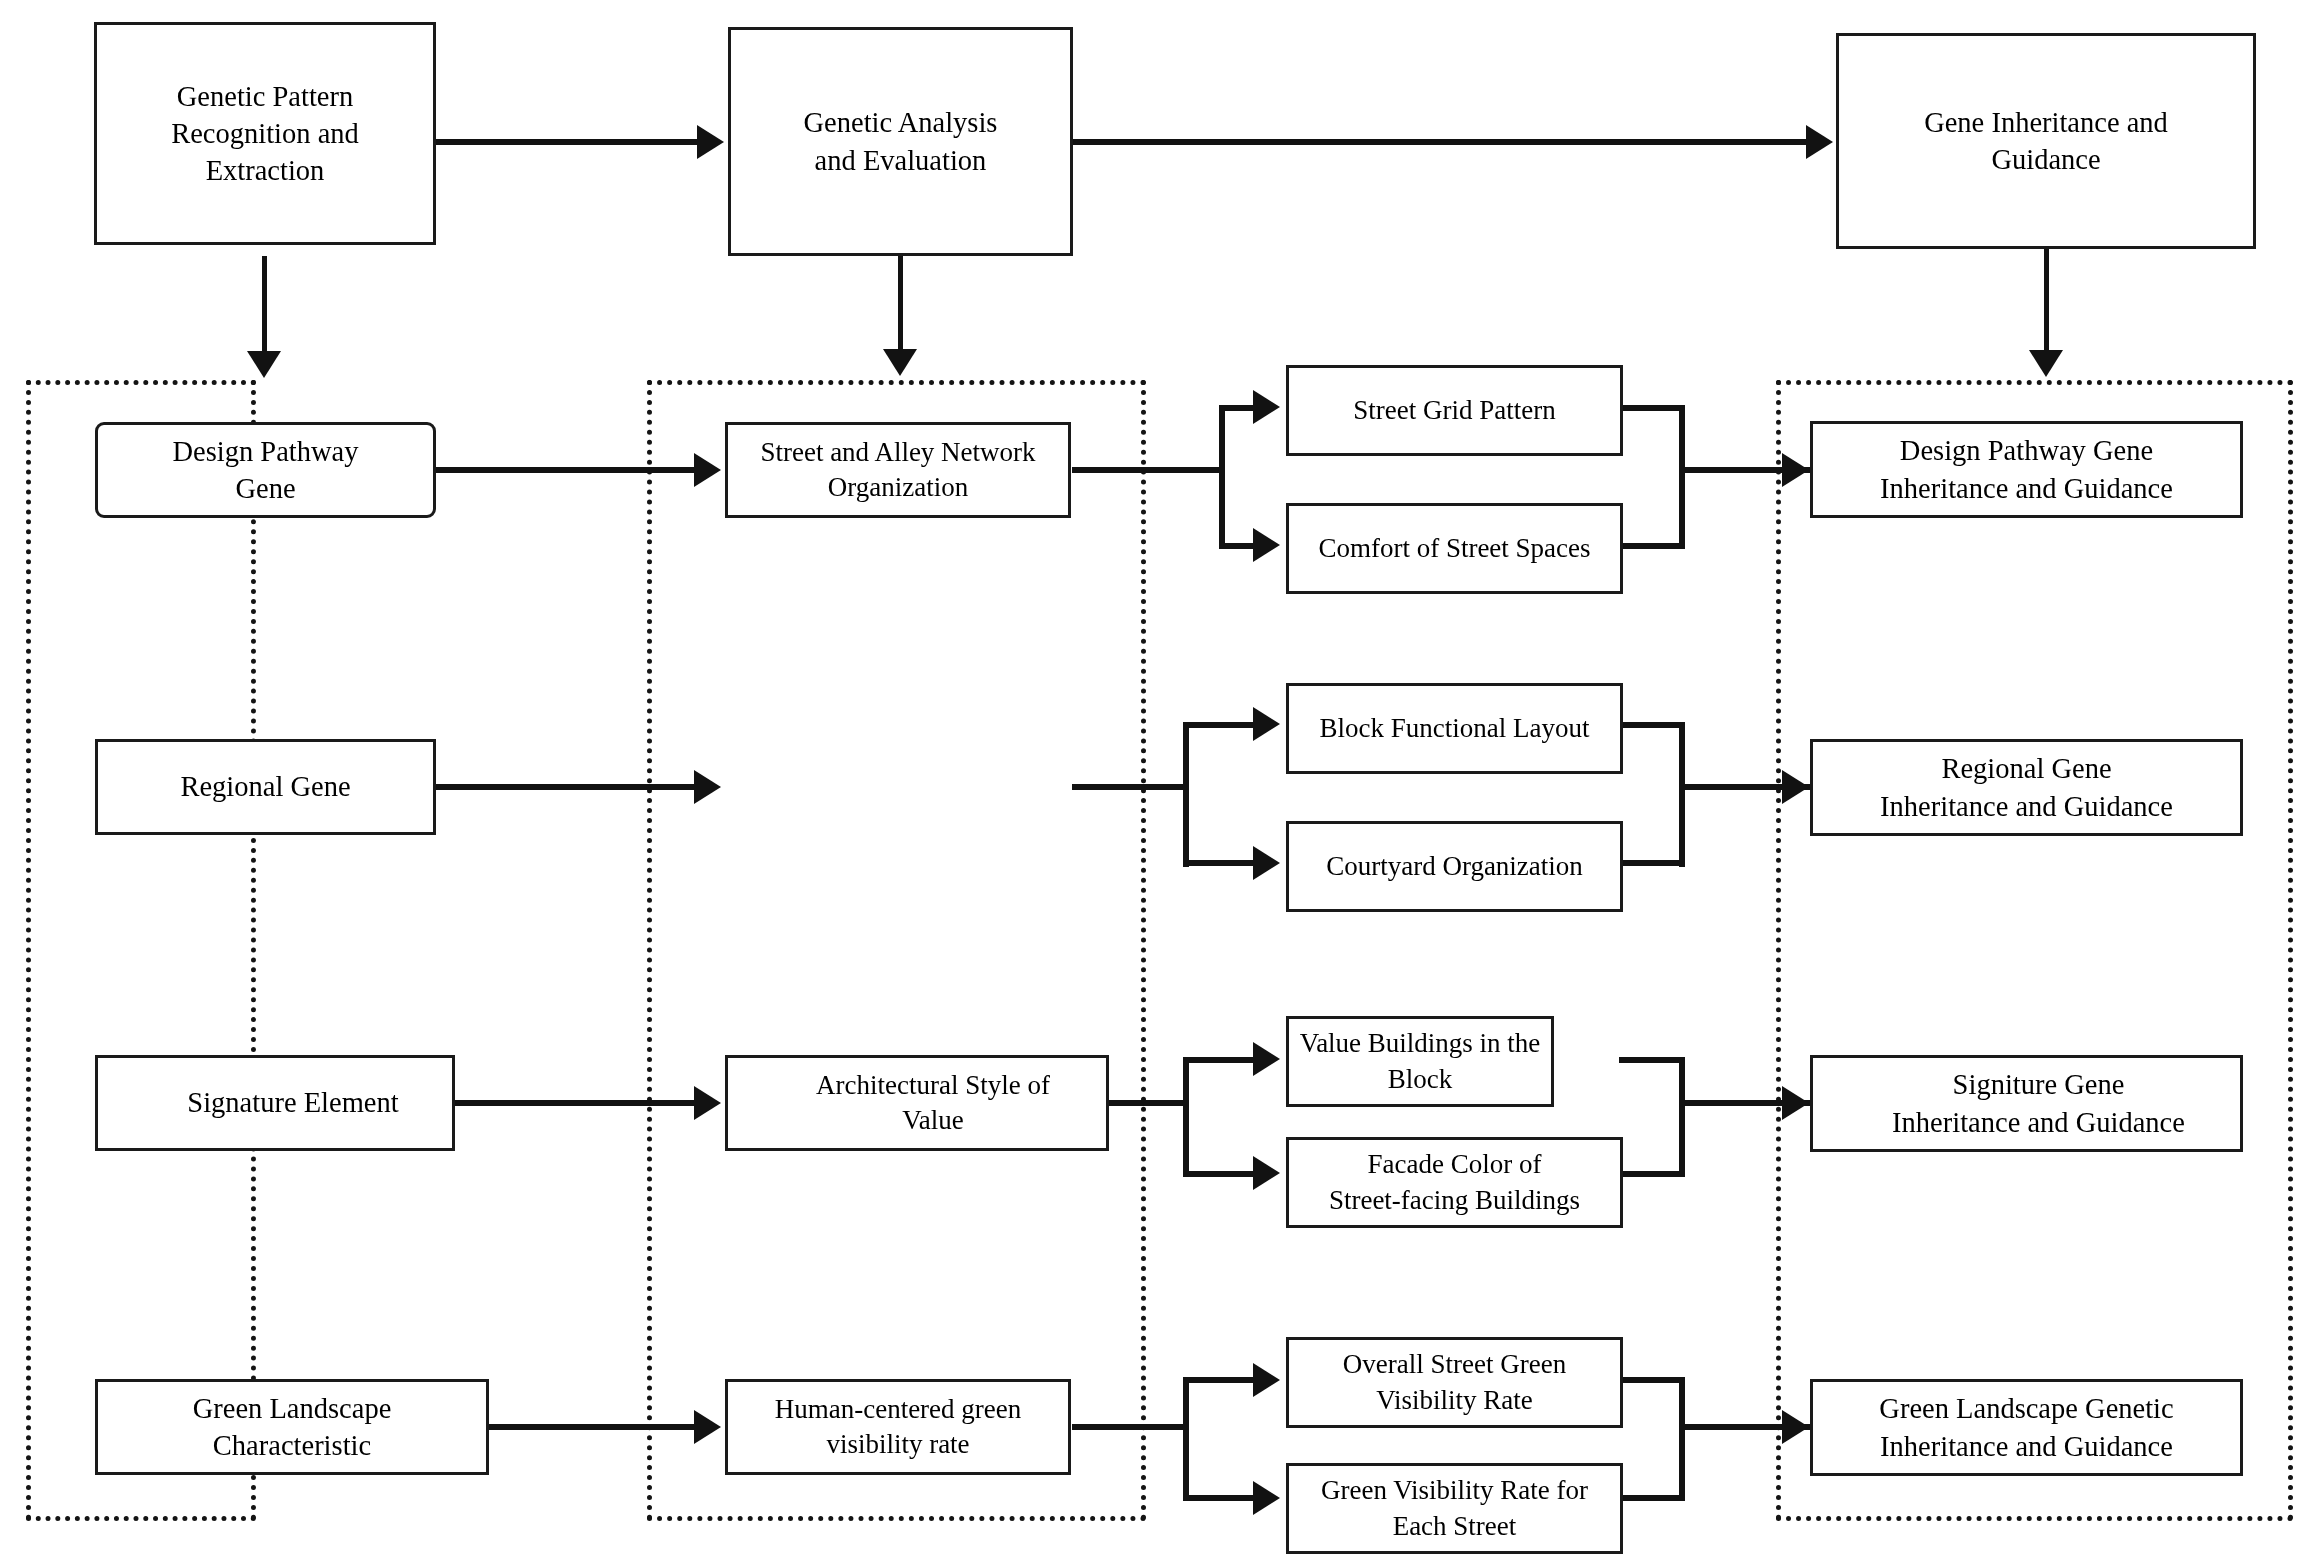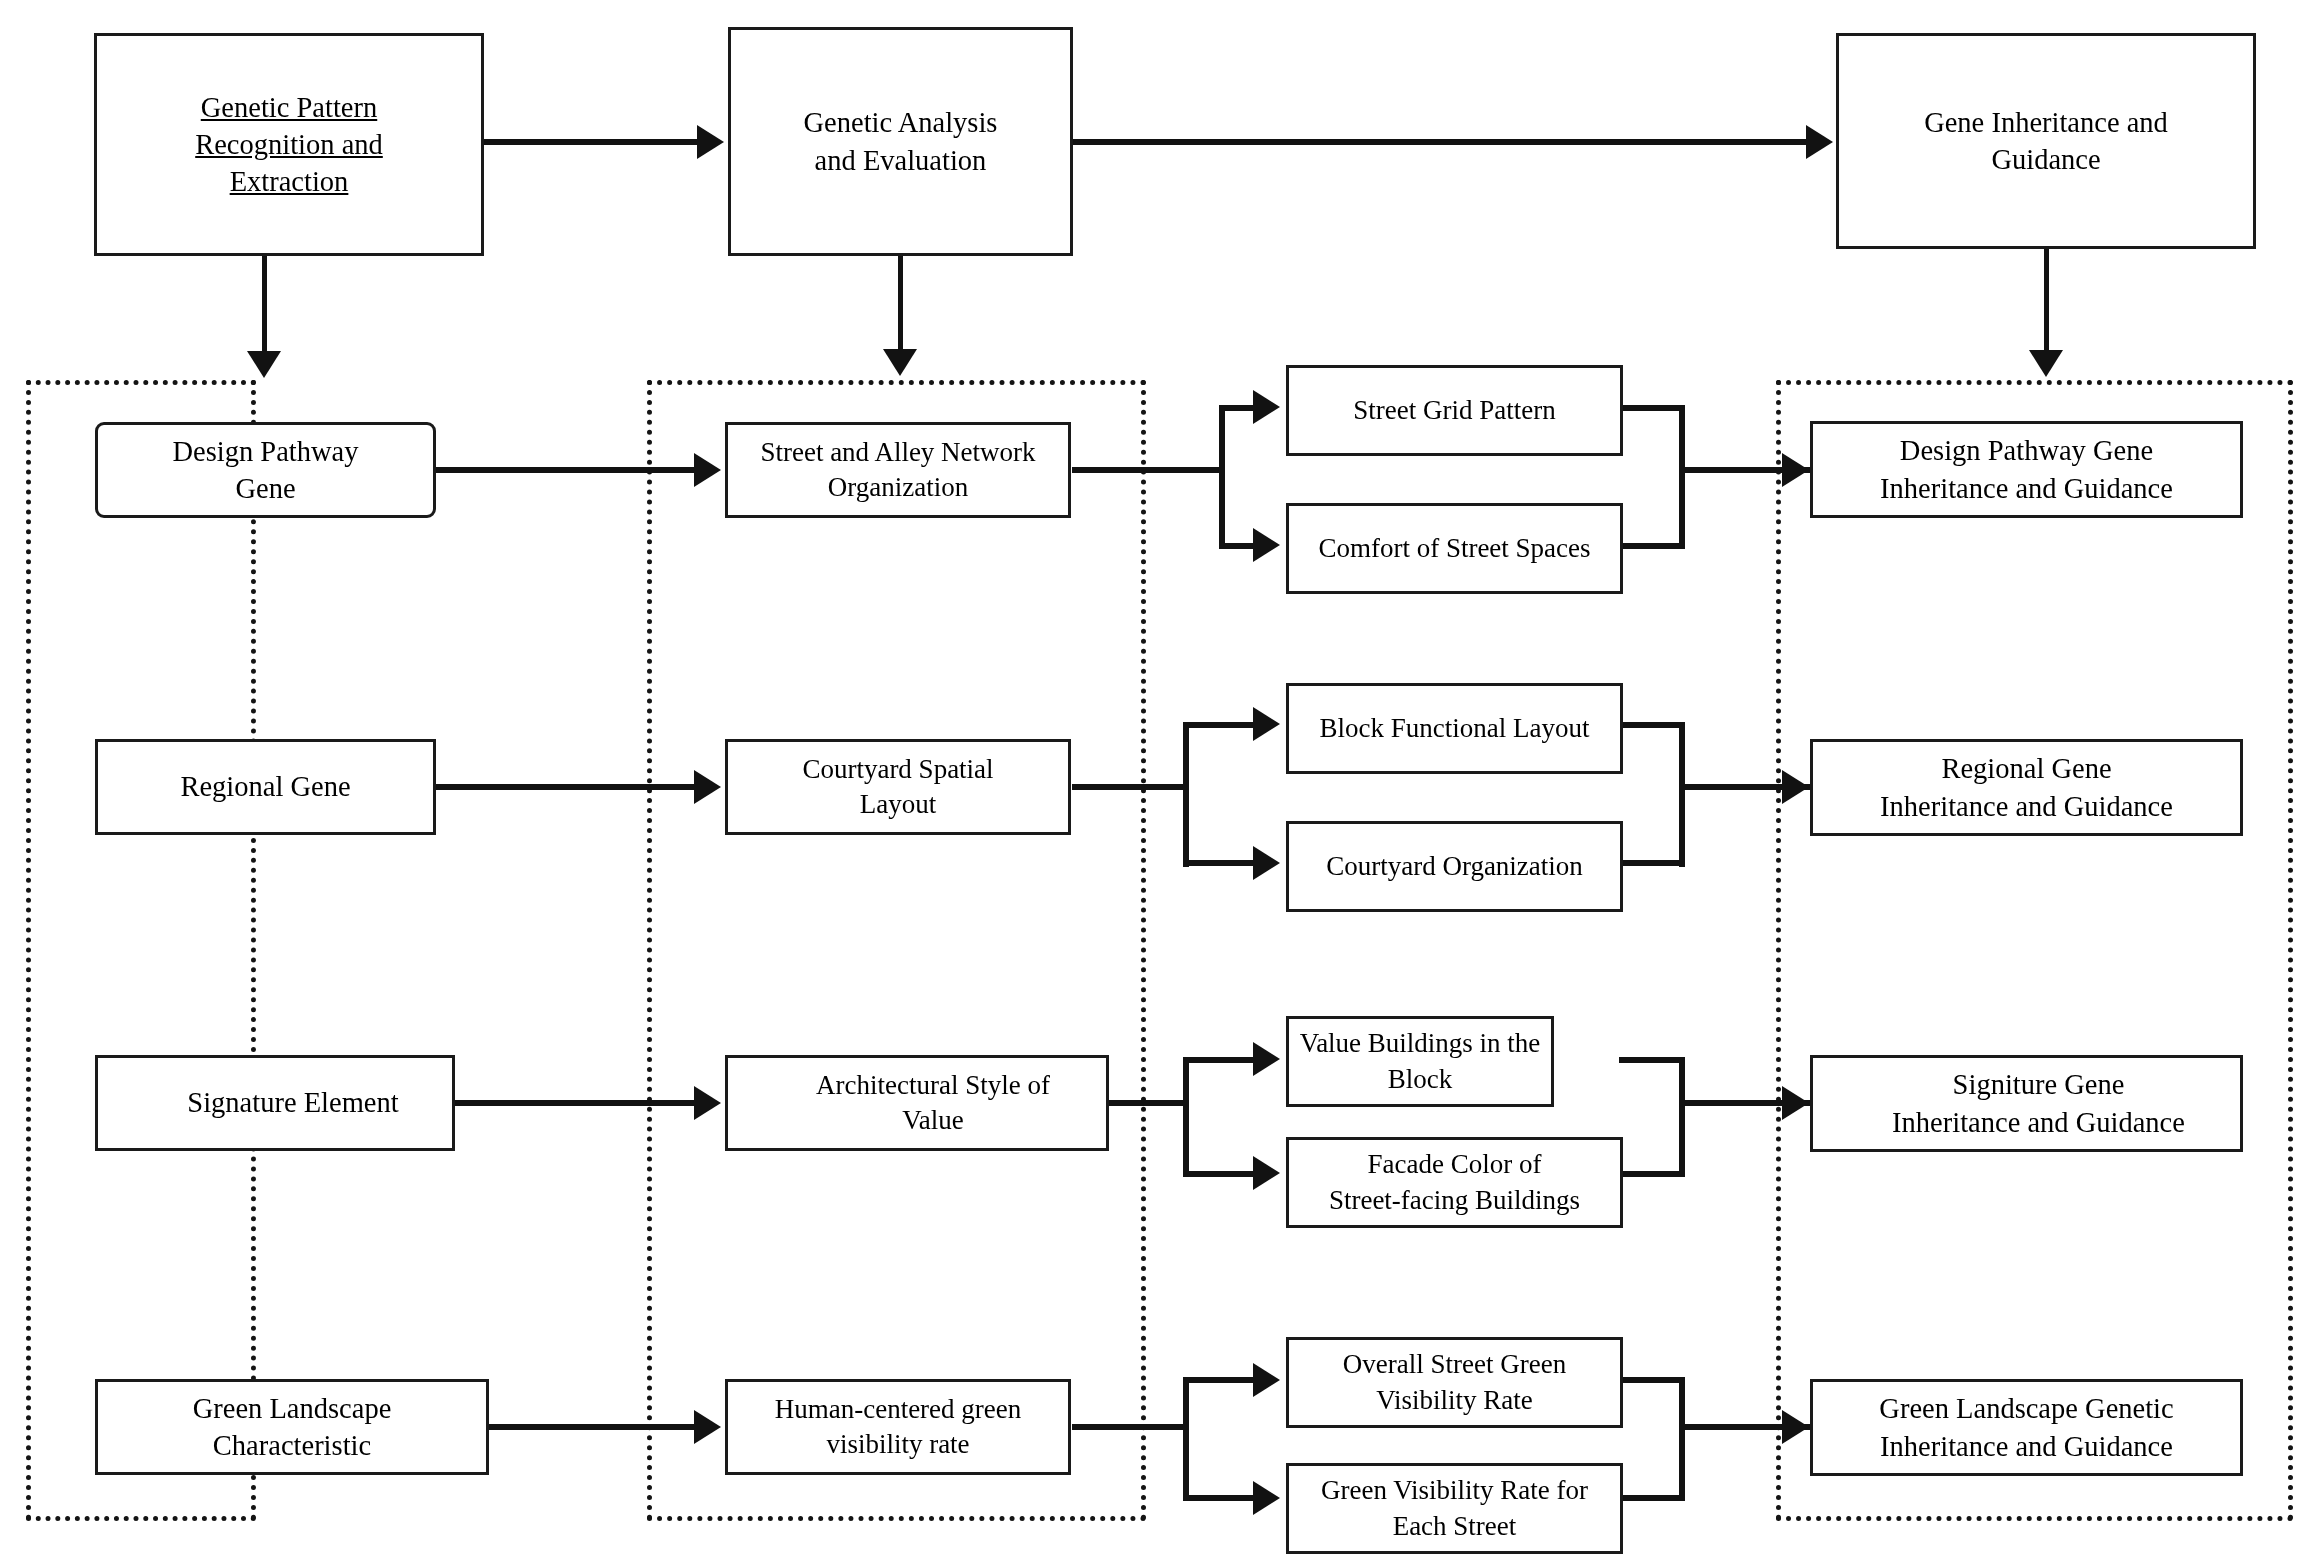--- a/index.html
+++ b/index.html
@@ -73,21 +73,21 @@
     border-right: 17px solid transparent;
     border-top: 27px solid #121212;
     z-index: 4;
   }
 </style>
 </head>
 <body>
 
 <div id="canvas">
 
-  <div class="box top" style="left:94px; top:33px; width:390px; height:223px;text-decoration:underline;">
+  <div class="box top" style="left:94px; top:22px; width:342px; height:223px;">
     <span class="lbl">Genetic Pattern
 Recognition and
 Extraction</span>
   </div>
 
   <div class="box top" style="left:728px; top:27px; width:345px; height:229px;">
     <span class="lbl">Genetic Analysis
 and Evaluation</span>
   </div>
 
@@ -151,24 +151,20 @@
   <div class="hline" style="left:1619px; top:405px; width:66px;"></div>
   <div class="hline" style="left:1619px; top:543px; width:66px;"></div>
   <div class="vline" style="left:1679px; top:405px; height:144px;"></div>
   <div class="hline" style="left:1679px; top:467px; width:135px;"></div>
   <div class="arrow-r" style="left:1782px; top:453px;"></div>
 
   <div class="box lvl1" style="left:95px; top:739px; width:341px; height:96px;">
     <span class="lbl">Regional Gene</span>
   </div>
 
-  <div class="box lvl2" style="left:725px; top:739px; width:346px; height:96px;">
-    <span class="lbl">Courtyard Spatial
-Layout</span>
-  </div>
 
   <div class="box lvl3" style="left:1286px; top:683px; width:337px; height:91px;">
     <span class="lbl">Block Functional Layout</span>
   </div>
 
   <div class="box lvl3" style="left:1286px; top:821px; width:337px; height:91px;">
     <span class="lbl">Courtyard Organization</span>
   </div>
 
   <div class="box lvl4" style="left:1810px; top:739px; width:433px; height:97px;">

